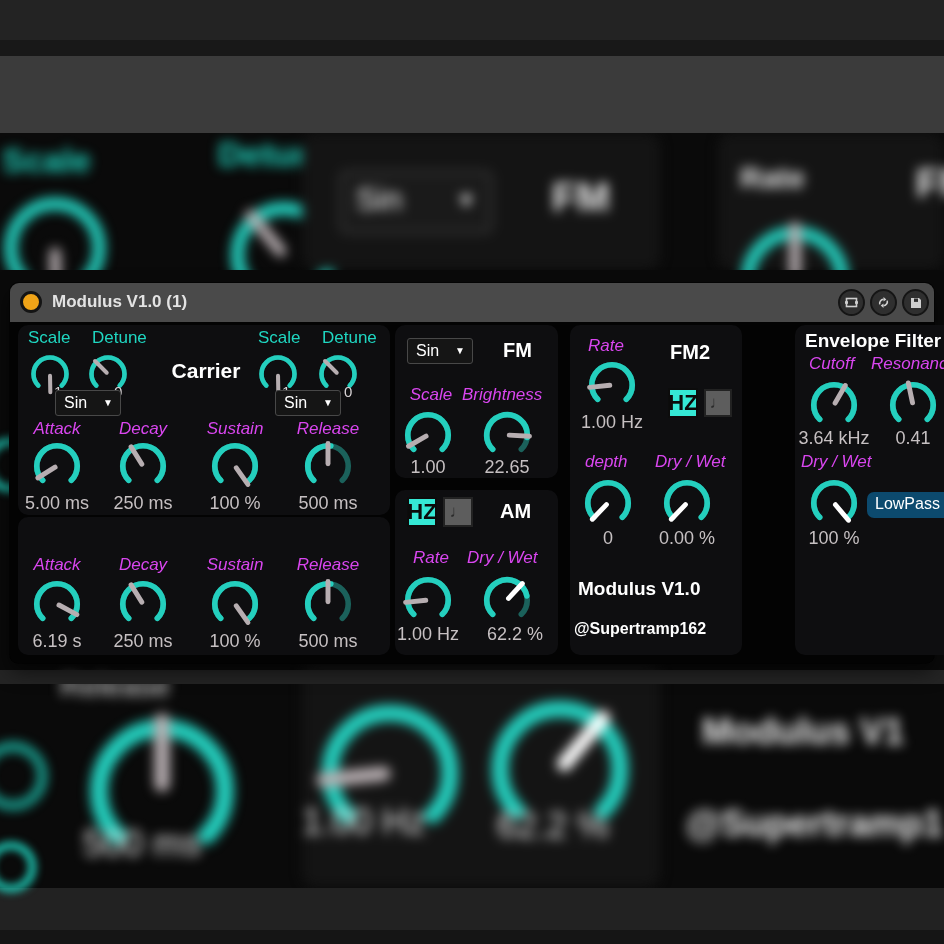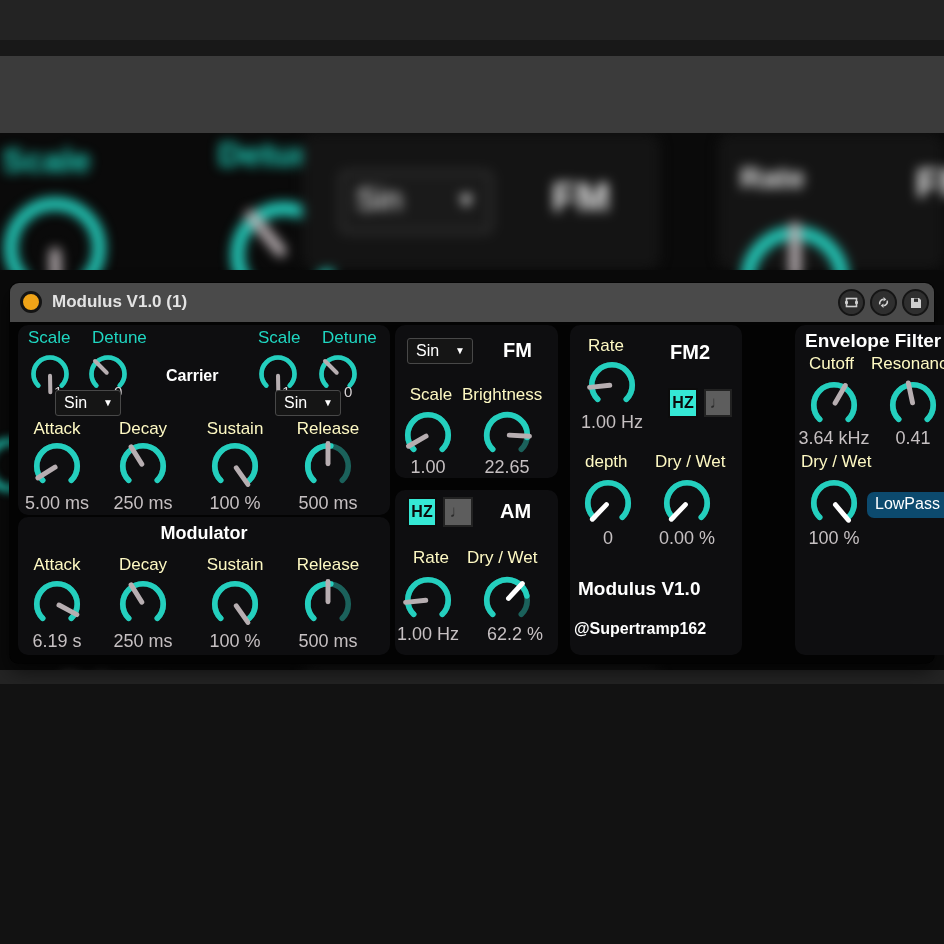--- a/index.html
+++ b/index.html
@@ -1,16 +1,16 @@
 <!DOCTYPE html>
 <html><head>
 <meta charset="utf-8">
 <style>
   html,body{margin:0;padding:0;background:#121212;}
-  #stage{position:relative;width:944px;height:684px;overflow:hidden;background:#0a0a0a;
+  #stage{position:relative;width:944px;height:944px;overflow:hidden;background:#0a0a0a;
          font-family:"Liberation Sans",sans-serif;-webkit-font-smoothing:antialiased;}
   .abs{position:absolute;}
 
   
   .strip{position:absolute;left:0;width:944px;}
 
   
   .blurband{position:absolute;left:0;width:944px;overflow:hidden;}
   .blurwrap{position:absolute;inset:0;filter:blur(6px);}
   .bgpanel{position:absolute;background:#141414;border-radius:14px;}
@@ -27,33 +27,33 @@
   #devbody{position:absolute;left:0;top:39px;width:924px;height:341px;background:#030303;
            border-radius:0 0 7px 7px;}
   .led{position:absolute;width:22px;height:22px;border-radius:50%;background:#f0a418;
        border:3px solid #141414;box-sizing:border-box;}
   .devtitle{position:absolute;color:#e3e3e3;font-weight:bold;font-size:17px;}
   .tbicon{position:absolute;width:27px;height:27px;border-radius:50%;background:#2f2f2f;
           border:2px solid #151515;box-sizing:border-box;display:flex;align-items:center;justify-content:center;}
 
   .panel{position:absolute;background:#0e0e10;border-radius:10px;}
   .tlbl{position:absolute;color:#1fd6c1;font-size:17px;white-space:nowrap;}
-  .lbl{position:absolute;color:#fef9c3;font-size:17px;white-space:nowrap;}
+  .lbl{position:absolute;color:#d946ef;font-size:17px;white-space:nowrap;font-style:italic;}
   .val{position:absolute;color:#c6c0c2;font-size:18px;white-space:nowrap;text-align:center;}
   .sect{position:absolute;color:#ffffff;font-weight:bold;white-space:nowrap;}
   .knob{position:absolute;}
   .kval{position:absolute;color:#d8d3d5;font-size:15px;}
 
   .dd{position:absolute;background:#151515;border:1px solid #484848;border-radius:3px;
       color:#fff;font-size:16px;box-sizing:border-box;}
   .dd .ddtxt{position:absolute;left:8px;top:3px;}
   .dd .ddarrow{position:absolute;right:7px;top:6px;font-size:10px;color:#fff;}
   .dd2{position:absolute;background:#0c4a6e;border-radius:7px;color:#fff;font-size:16px;box-sizing:border-box;}
   .btnhz{position:absolute;width:30px;height:30px;background:#35e8d5;border:2px solid #0c0c0c;
-         box-sizing:border-box;color:#0b0b0b;font-weight:bold;font-size:16px;
+         box-sizing:border-box;color:#0b0b0b;font-weight:bold;font-size:22px;
          display:flex;align-items:center;justify-content:center;}
   .btnnote{position:absolute;width:30px;height:30px;background:#5d5d5d;border:2px solid #222;
          box-sizing:border-box;color:#2b2b2b;font-size:17px;
          display:flex;align-items:center;justify-content:center;}
   .scrollthumb{position:absolute;background:#8f8f8f;border-radius:2px;filter:blur(1.5px);z-index:3;}
   .tealring{position:absolute;border:7px solid #1fd6c1;border-radius:50%;}
 </style>
 </head>
 <body>
 
@@ -191,21 +191,21 @@
         <span class="kval" style="left:36px;top:58px;">1</span>
         <span class="knob" style="left:68px;top:27px;">
             <svg viewBox="0 0 48 48" width="44" height="44" style="display:block;overflow:visible">
               <path d="M 11.27 36.73 A 18 18 0 1 1 36.73 36.73" fill="none" stroke="#1b615b" stroke-width="5" stroke-linecap="round"></path>
               <path d="M 11.27 36.73 A 18 18 0 1 1 36.73 36.73" fill="none" stroke="#24cfbe" stroke-width="5" stroke-linecap="round"></path>
               <line x1="22.59" y1="22.59" x2="9.86" y2="9.86" stroke="#b7aeb1" stroke-width="4.4" stroke-linecap="round"></line>
             </svg>
           </span>
         <span class="kval" style="left:96px;top:58px;">0</span>
 
-        <span class="sect" style="left:148px;top:42px;width:80px;text-align:left;font-size:16px;">Carrier</span>
+        <span class="sect" style="left:148px;top:34px;width:80px;text-align:center;font-size:21px;">Carrier</span>
 
         <span class="tlbl" style="left:240px;top:3px;">Scale</span>
         <span class="tlbl" style="left:304px;top:3px;">Detune</span>
         <span class="knob" style="left:238px;top:27px;">
             <svg viewBox="0 0 48 48" width="44" height="44" style="display:block;overflow:visible">
               <path d="M 11.27 36.73 A 18 18 0 1 1 36.73 36.73" fill="none" stroke="#1b615b" stroke-width="5" stroke-linecap="round"></path>
               <path d="M 11.27 36.73 A 18 18 0 1 1 36.73 36.73" fill="none" stroke="#24cfbe" stroke-width="5" stroke-linecap="round"></path>
               <line x1="24.03" y1="26.00" x2="24.35" y2="44.00" stroke="#b7aeb1" stroke-width="4.4" stroke-linecap="round"></line>
             </svg>
           </span>
@@ -262,21 +262,20 @@
             </svg>
           </span>
 
         <span class="val" style="left:-6px;top:168px;width:90px;">5.00 ms</span>
         <span class="val" style="left:80px;top:168px;width:90px;">250 ms</span>
         <span class="val" style="left:172px;top:168px;width:90px;">100 %</span>
         <span class="val" style="left:265px;top:168px;width:90px;">500 ms</span>
       </div>
 
       <div class="panel" style="left:8px;top:195px;width:372px;height:138px;">
-        <span class="sect" style="left:0;top:6px;width:372px;text-align:center;font-size:18px;">Modulator</span>
 
         <span class="lbl" style="left:-6px;top:38px;width:90px;text-align:center;">Attack</span>
         <span class="lbl" style="left:80px;top:38px;width:90px;text-align:center;">Decay</span>
         <span class="lbl" style="left:172px;top:38px;width:90px;text-align:center;">Sustain</span>
         <span class="lbl" style="left:265px;top:38px;width:90px;text-align:center;">Release</span>
 
         <span class="knob" style="left:12px;top:60px;">
             <svg viewBox="0 0 48 48" width="54" height="54" style="display:block;overflow:visible">
               <path d="M 11.27 36.73 A 18 18 0 1 1 36.73 36.73" fill="none" stroke="#1b615b" stroke-width="5" stroke-linecap="round"></path>
               <path d="M 11.27 36.73 A 18 18 0 1 1 36.73 36.73" fill="none" stroke="#24cfbe" stroke-width="5" stroke-linecap="round"></path>

